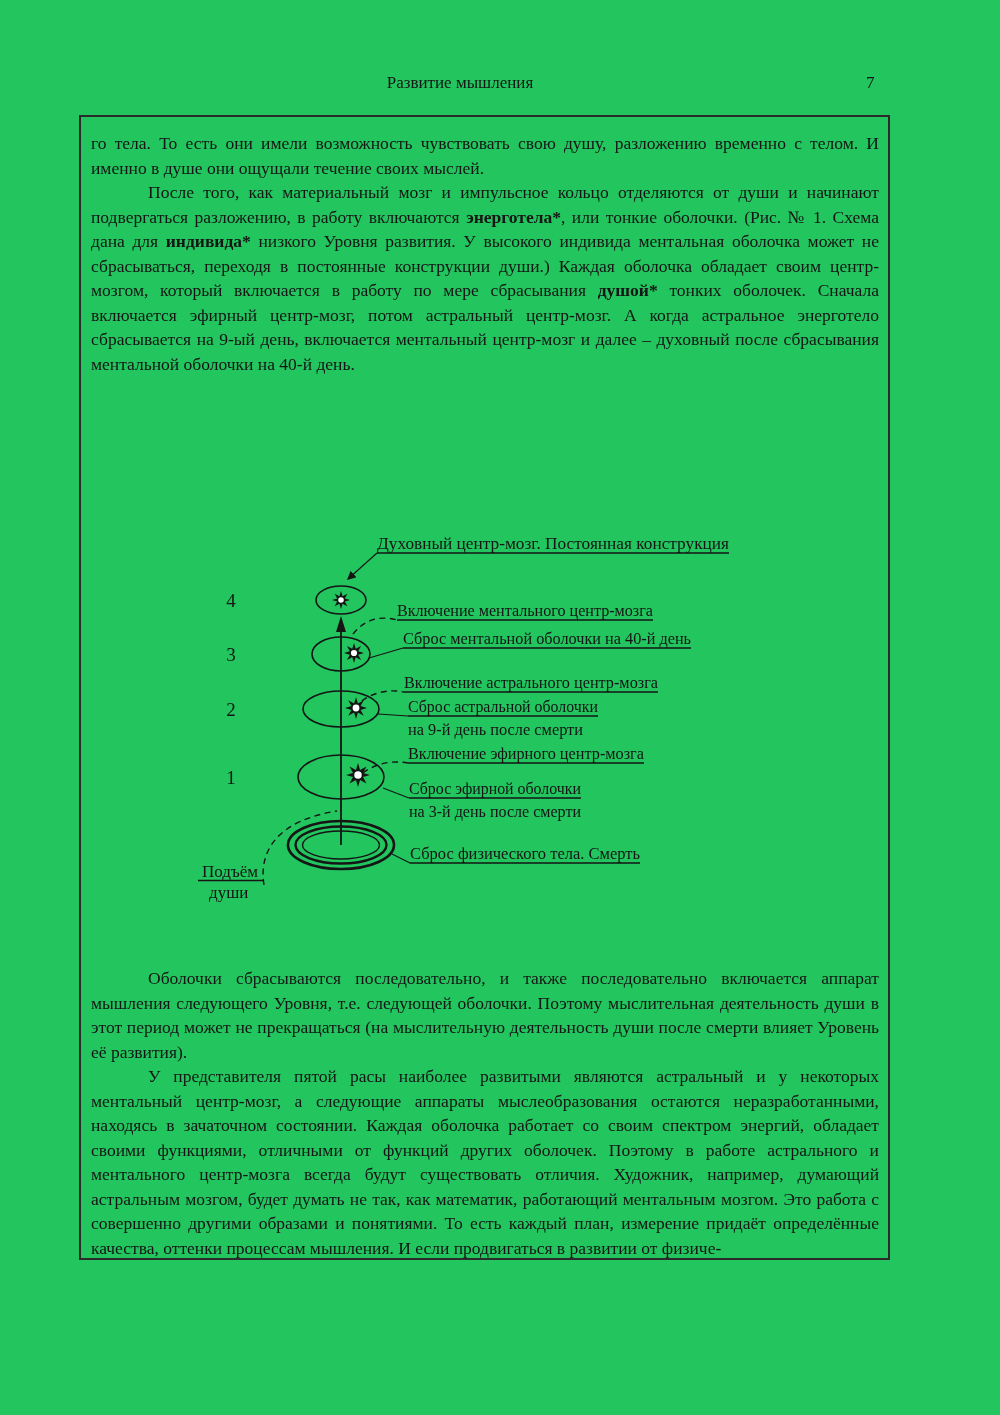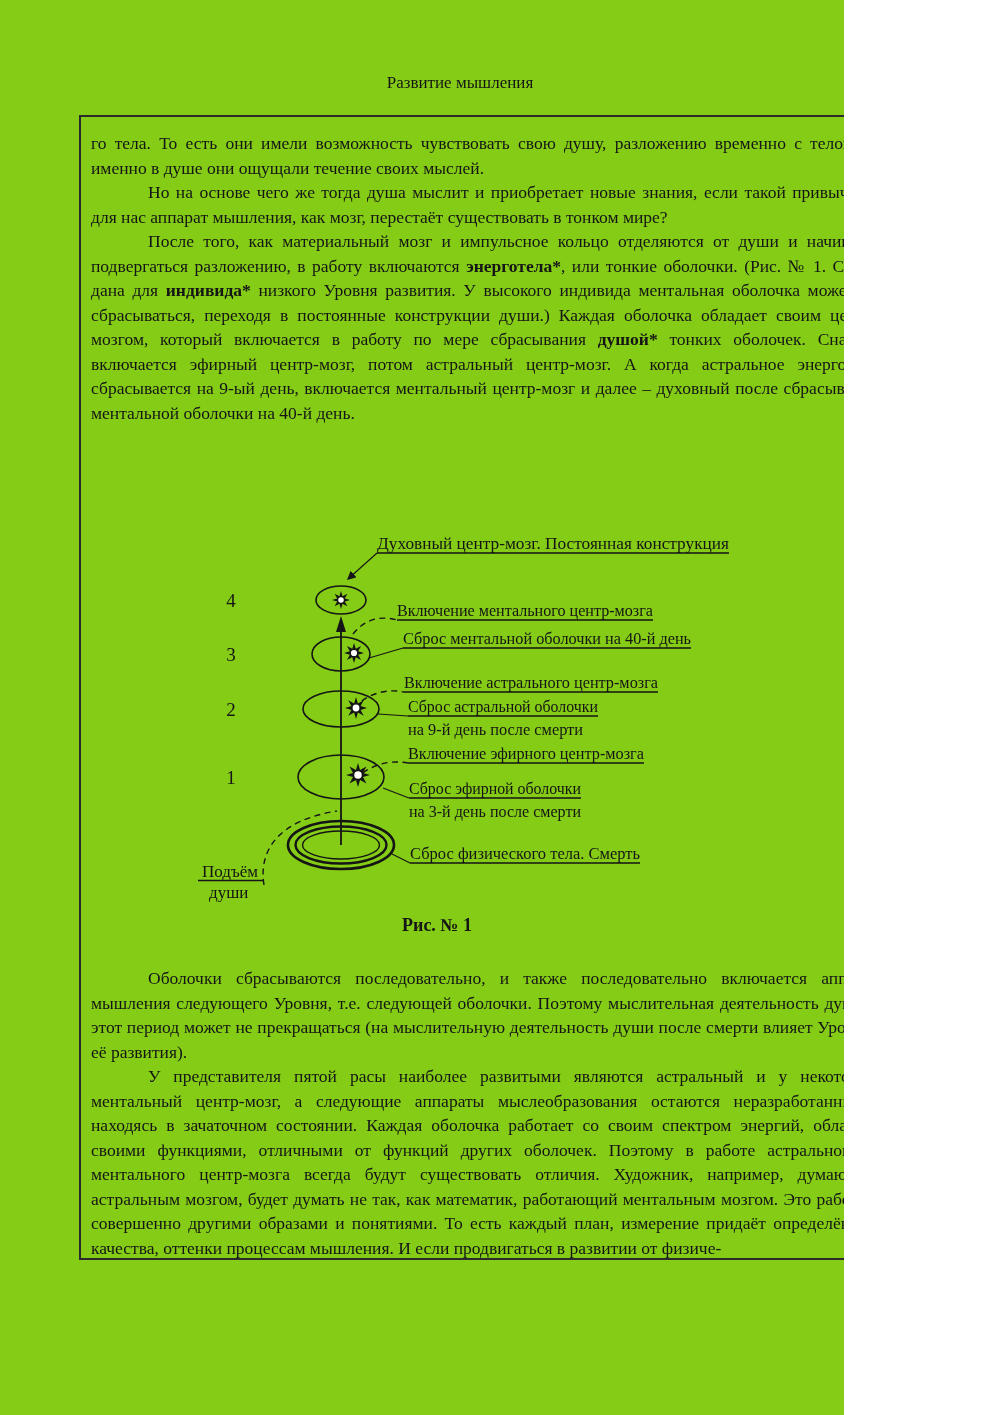--- a/index.html
+++ b/index.html
@@ -1,16 +1,16 @@
 <!DOCTYPE html>
 <html><head>
 <meta charset="utf-8">
 <style>
   html,body{margin:0;padding:0;background:#fff;}
-  .page{position:relative;width:844px;height:1415px;background:#84cc16;
+  .page{position:relative;width:1000px;height:1415px;background:#22c55e;
         font-family:"Liberation Serif","DejaVu Serif",serif;color:#151515;overflow:hidden;}
   .hdr{position:absolute;top:73px;left:0;width:920px;text-align:center;font-size:17px;}
   .pagenum{position:absolute;top:73px;left:866px;font-size:17px;}
   .box{position:absolute;left:79px;top:115px;width:811px;height:1145px;
        border:2px solid #2b2b2b;box-sizing:border-box;}
   .flow{position:absolute;left:10px;width:788px;font-size:17.5px;line-height:24.5px;
         text-align:justify;}
   .flow p{margin:0;}
   .flow p.ind{text-indent:57px;}
   .flow b{font-weight:bold;}
@@ -39,21 +39,20 @@
 
 <div class="page">
 
   <div class="hdr">Развитие мышления</div>
   <div class="pagenum">7</div>
 
   <div class="box">
 
     <div class="flow upper">
       <p>го тела. То есть они имели возможность чувствовать свою душу, разложению временно с телом. И именно в душе они ощущали течение своих мыслей.</p>
-      <p class="ind">Но на основе чего же тогда душа мыслит и приобретает новые знания, если такой привычный для нас аппарат мышления, как мозг, перестаёт существовать в тонком мире?</p>
       <p class="ind"><span>После того, как материальный мозг и импульсное кольцо отделяются от души и начинают подвергаться разложению, в работу включаются </span><b>энерготела*</b><span>, или тонкие оболочки. (Рис. № 1. Схема дана для </span><b>индивида*</b><span> низкого Уровня развития. У высокого индивида ментальная оболочка может не сбрасываться, переходя в постоянные конструкции души.) Каждая оболочка обладает своим центр-мозгом, который включается в работу по мере сбрасывания </span><b>душой*</b><span> тонких оболочек. Сначала включается эфирный центр-мозг, потом астральный центр-мозг. А когда астральное энерготело сбрасывается на 9-ый день, включается ментальный центр-мозг и далее – духовный после сбрасывания ментальной оболочки на 40-й день.</span></p>
     </div>
 
 
     <div class="figwrap">
       <svg width="807" height="400" viewBox="0 0 807 400" xmlns="http://www.w3.org/2000/svg">
         <defs>
           <marker id="arr" viewBox="0 0 10 10" refX="8.5" refY="5" markerWidth="8" markerHeight="8" orient="auto">
             <path d="M0,0 L10,5 L0,10 z" fill="#151515"></path>
           </marker>
@@ -116,21 +115,20 @@
         <text class="lbl" x="329" y="336" textLength="230" lengthAdjust="spacingAndGlyphs">Сброс физического тела. Смерть</text>
         <line class="ul" x1="329" y1="340" x2="559" y2="340"></line>
 
         <path class="dash" d="M183,362 C177,325 200,297 256,288"></path>
         <text class="lbl" x="121" y="354">Подъём</text>
         <line class="ul" x1="117" y1="357.5" x2="183" y2="357.5"></line>
         <text class="lbl" x="128" y="375">души</text>
       </svg>
     </div>
 
-    <div class="figcap">Рис. № 1</div>
 
     <div class="flow lower">
       <p class="ind">Оболочки сбрасываются последовательно, и также последовательно включается аппарат мышления следующего Уровня, т.е. следующей оболочки. Поэтому мыслительная деятельность души в этот период может не прекращаться (на мыслительную деятельность души после смерти влияет Уровень её развития).</p>
       <p class="ind">У представителя пятой расы наиболее развитыми являются астральный и у некоторых ментальный центр-мозг, а следующие аппараты мыслеобразования остаются неразработанными, находясь в зачаточном состоянии. Каждая оболочка работает со своим спектром энергий, обладает своими функциями, отличными от функций других оболочек. Поэтому в работе астрального и ментального центр-мозга всегда будут существовать отличия. Художник, например, думающий астральным мозгом, будет думать не так, как математик, работающий ментальным мозгом. Это работа с совершенно другими образами и понятиями. То есть каждый план, измерение придаёт определённые качества, оттенки процессам мышления. И если продвигаться в развитии от физиче-</p>
     </div>
 
   </div>
 
 
 </div>

